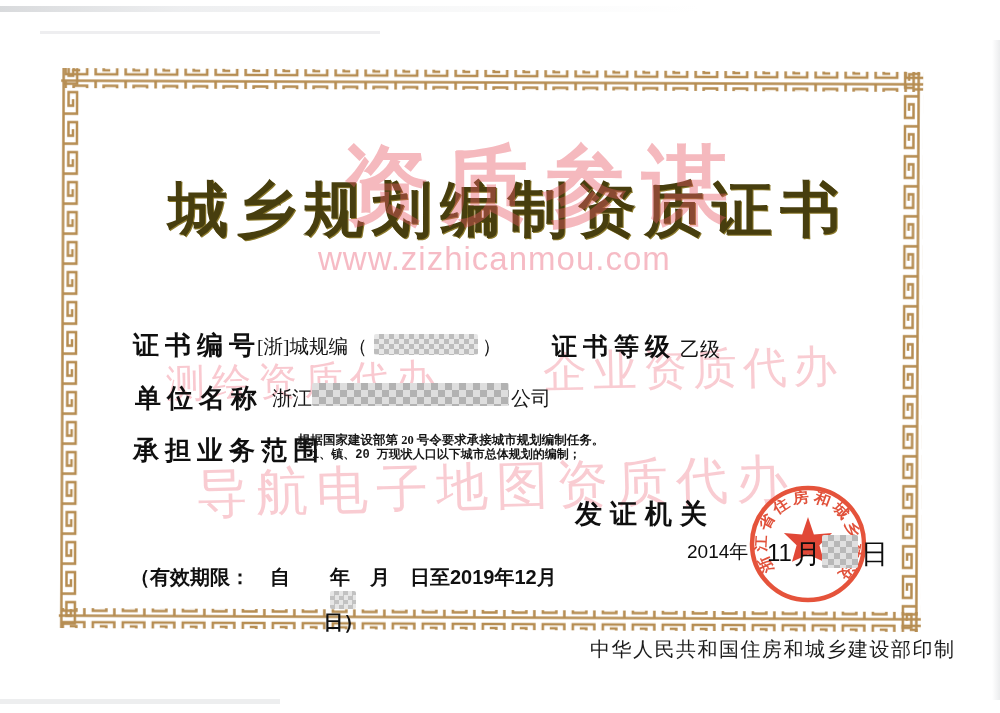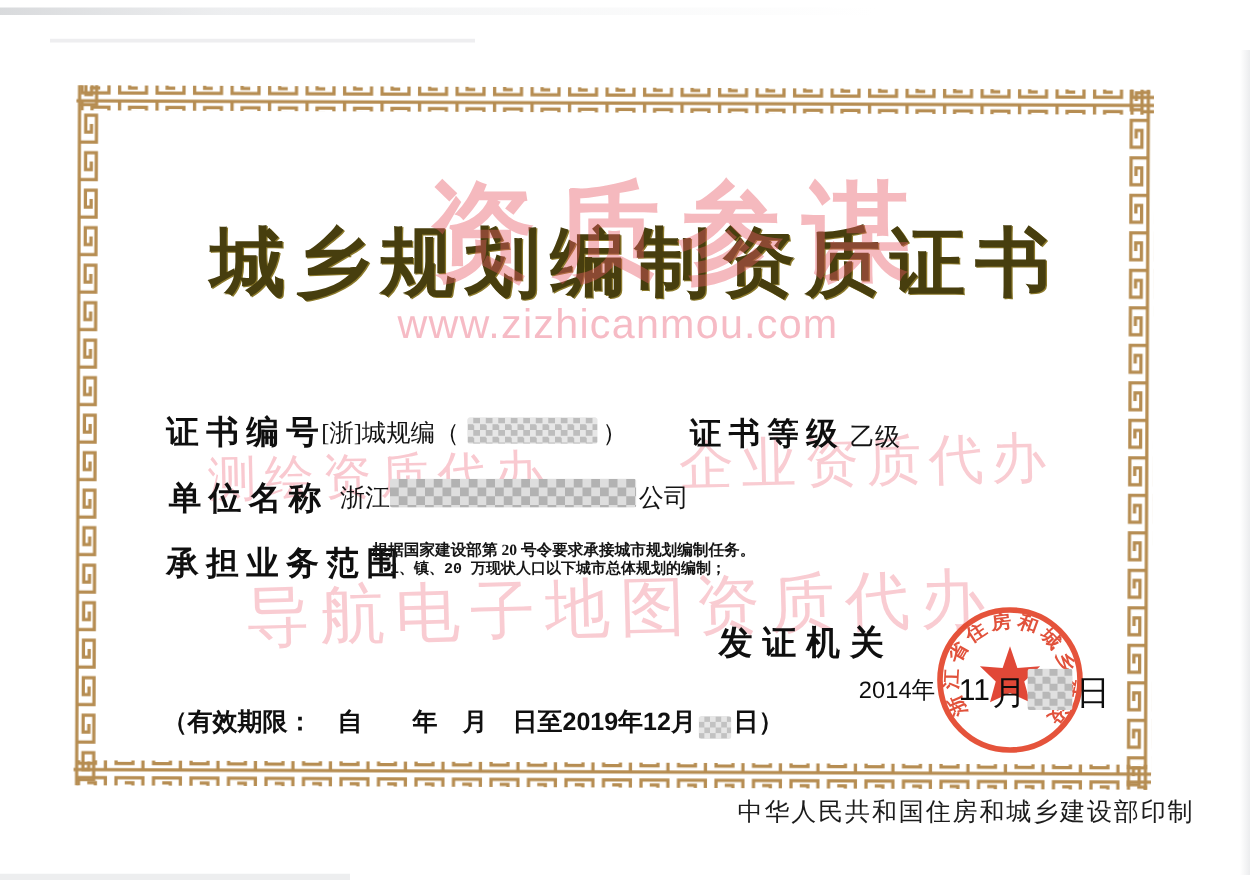--- a/index.html
+++ b/index.html
@@ -53,21 +53,21 @@
 
   
   .date-part{color:#0d0d0d;z-index:7;font-weight:500;white-space:nowrap;}
   .d-year{left:687px;top:539px;font-size:19px;}
   .d-mnum{left:767px;top:539px;font-size:24px;}
   .d-month{left:794px;top:536px;font-size:27px;}
   .d-day{left:861px;top:536px;font-size:27px;}
 
   
   .validity{left:130px;top:564px;font-size:20px;font-weight:600;color:#101010;
-    white-space:nowrap;z-index:6;display:flex;align-items:flex-end;}
+    white-space:nowrap;z-index:6;display:flex;align-items:center;flex-direction:column;}
 
   .printed{left:590px;top:636px;font-size:20px;letter-spacing:1.5px;
     font-weight:500;color:#1c1c1c;white-space:nowrap;z-index:6;}
 
   
   .mosaic{background-color:#d2d2d2;border-radius:2px;z-index:8;
     background-image:repeating-conic-gradient(#bdbdbd 0% 25%,#e7e7e7 0% 50%);}
   .mz-certno{left:374px;top:334px;width:104px;height:21px;background-size:10px 10px;}
   .mz-unit{left:312px;top:383px;width:197px;height:23px;background-size:14px 14px;
     background-image:repeating-conic-gradient(#b2b2b2 0% 25%,#dedede 0% 50%);}

